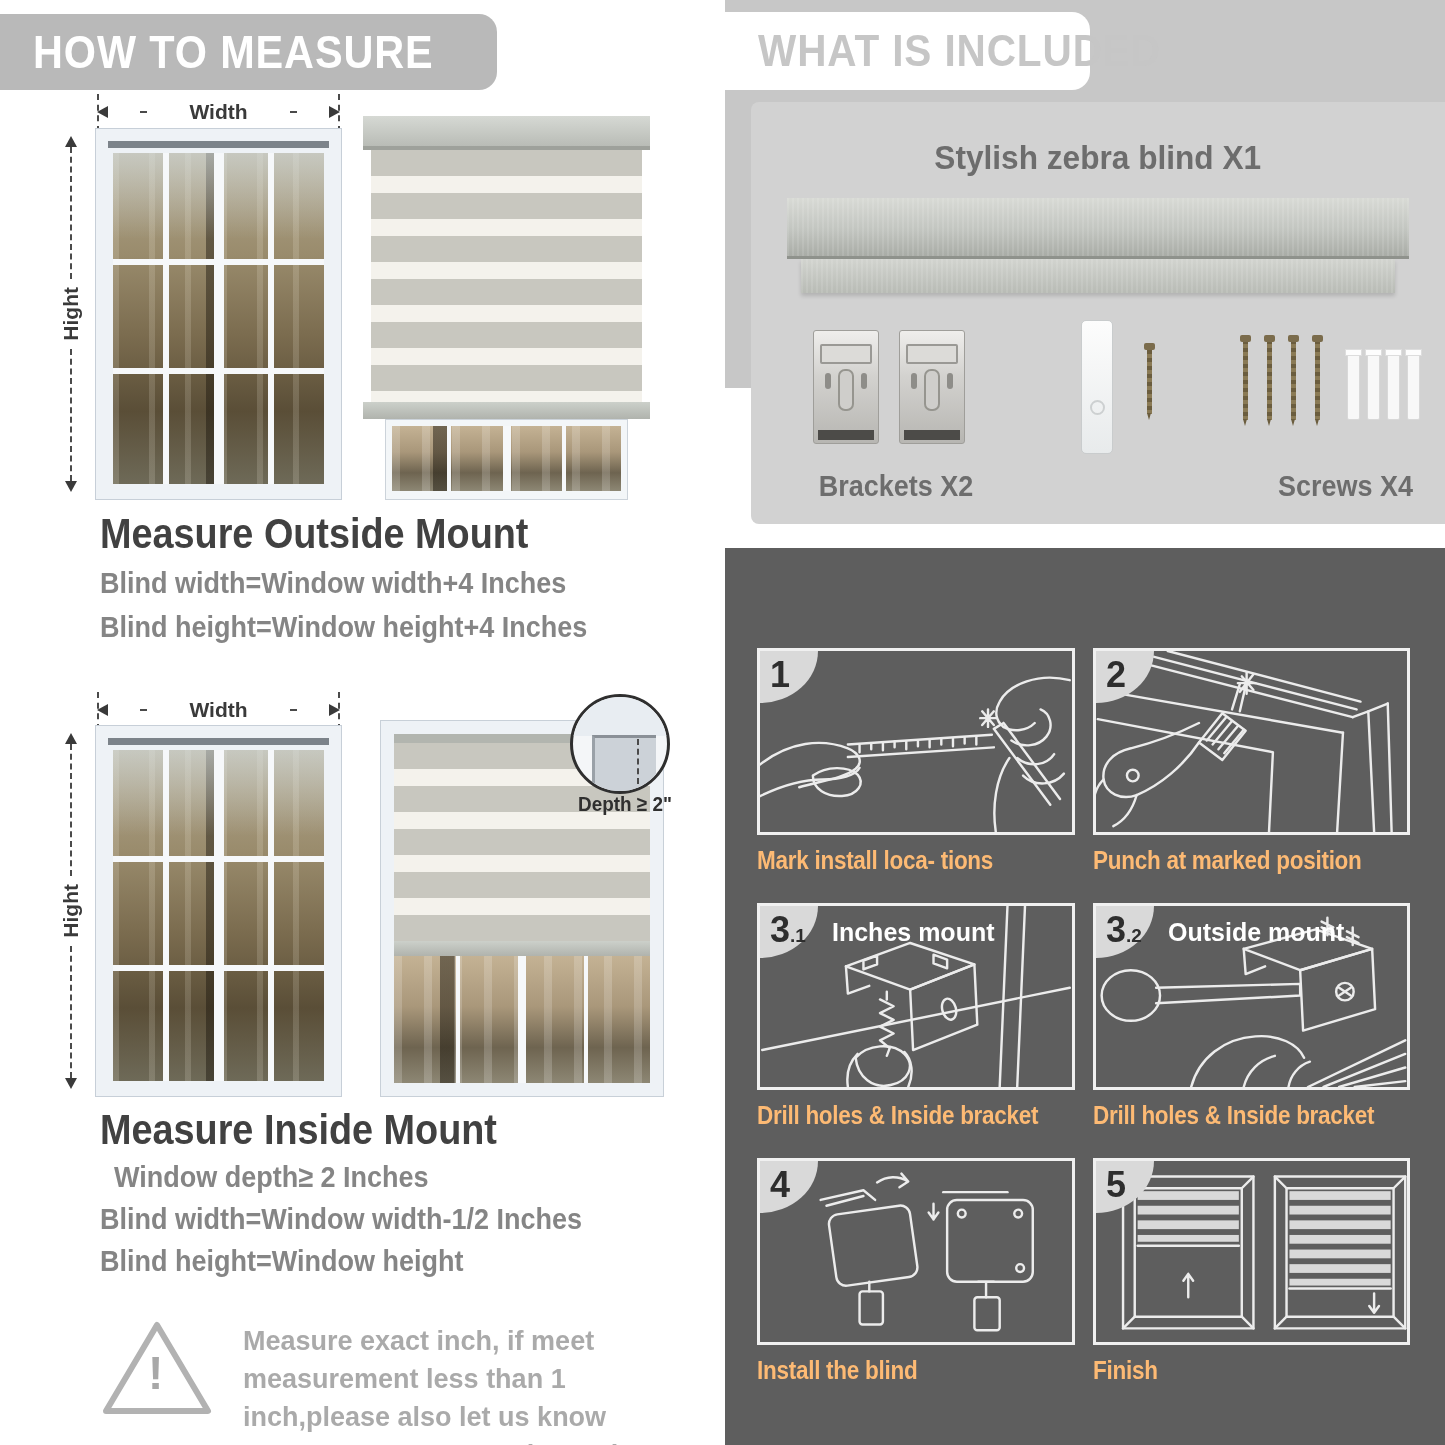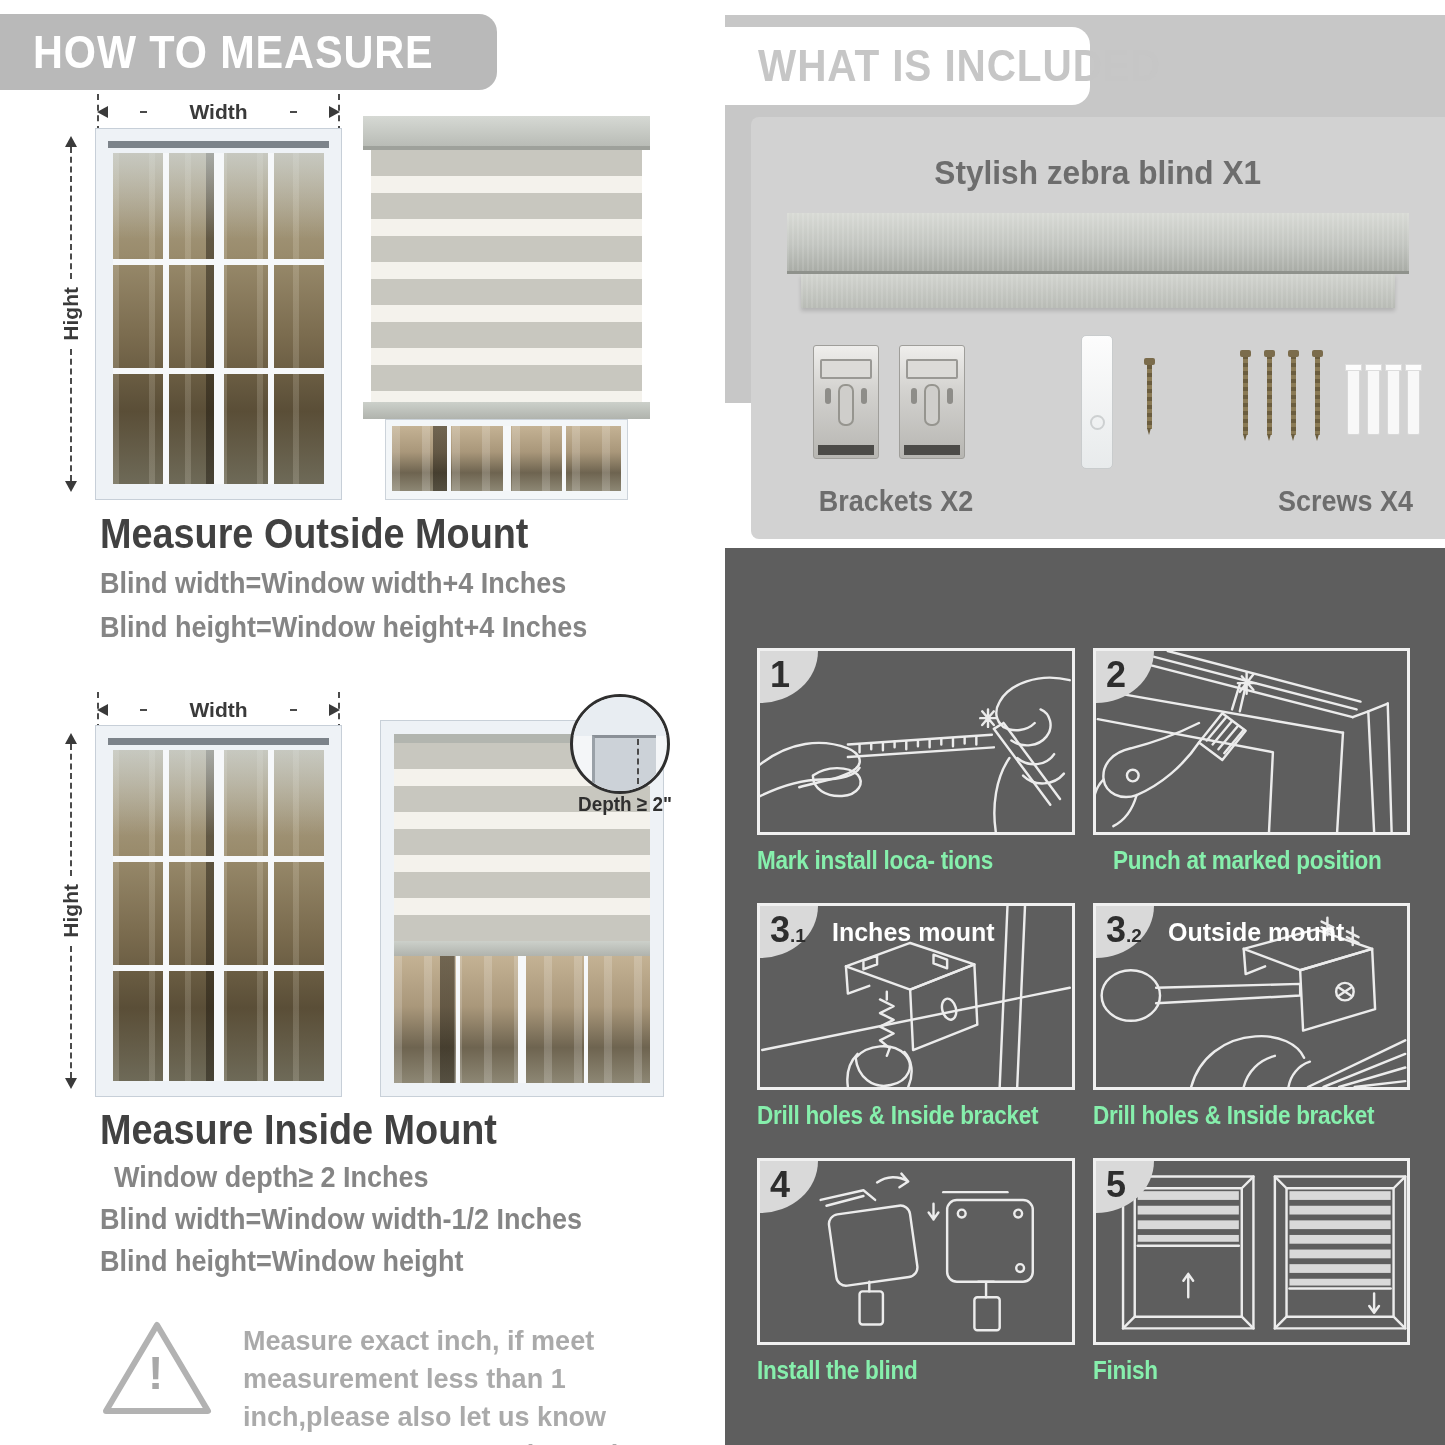--- a/index.html
+++ b/index.html
@@ -89,21 +89,21 @@
   .depth-label{position:absolute;font-size:21px;font-weight:bold;color:#2f2f2f;}
 
   .mo-head{position:absolute;font-size:42px;font-weight:bold;color:#414141;}
   .f-line{position:absolute;font-size:30px;font-weight:bold;color:#858585;}
 
   .warn-text{position:absolute;font-size:27px;font-weight:bold;color:#aaaaaa;
              width:430px;line-height:38px;}
   .warn-mark{position:absolute;font-size:46px;font-weight:bold;color:#a8a8a8;}
 
   
-  #inc{position:absolute;left:725px;top:15px;width:720px;height:388px;background:#c7c7c7;}
+  #inc{position:absolute;left:725px;top:0;width:720px;height:388px;background:#c7c7c7;}
   .inc-hdr{position:absolute;left:0;top:12px;width:365px;height:78px;background:#fff;
            border-radius:0 18px 18px 0;color:#c6c6c6;font-size:45px;font-weight:bold;
            line-height:78px;padding-left:33px;box-sizing:border-box;letter-spacing:1px;}
   .inc-panel{position:absolute;left:26px;top:102px;width:694px;height:422px;background:#d2d2d2;
              border-radius:8px 0 0 8px;}
   .product{position:absolute;left:0;right:0;top:36px;text-align:center;
            font-size:34px;font-weight:bold;color:#6d6d6d;}
   .hr-top{position:absolute;left:36px;top:96px;width:622px;height:58px;
           background:
             repeating-linear-gradient(90deg,rgba(255,255,255,.10) 0 2px,rgba(0,0,0,0) 2px 5px),
@@ -146,21 +146,21 @@
   .mnt-hdr{position:absolute;left:0;top:17px;width:425px;height:66px;background:#fff;
            border-radius:0 14px 14px 0;color:#3b3b3b;font-size:42px;font-weight:bold;
            line-height:66px;padding-left:30px;box-sizing:border-box;}
   .panel{position:absolute;width:318px;height:187px;border:3px solid #f0f0f0;box-sizing:border-box;}
   .panel svg{position:absolute;left:0;top:0;width:100%;height:100%;}
   .badge{position:absolute;left:0;top:0;width:58px;height:52px;background:#d9d9d9;
          border-radius:0 0 100% 0;color:#2e2e2e;font-weight:bold;z-index:2;
          padding:2px 0 0 10px;box-sizing:border-box;line-height:44px;}
   .badge .n{font-size:36px;} .badge .sub{font-size:19px;}
   .p-label{position:absolute;left:72px;top:12px;color:#fff;font-size:25px;font-weight:bold;z-index:2;}
-  .caption{position:absolute;color:#86efac;font-size:25px;font-weight:bold;letter-spacing:-0.3px;}
+  .caption{position:absolute;color:#fdba74;font-size:25px;font-weight:bold;letter-spacing:-0.3px;}
   .lineart{fill:none;stroke:#ececec;stroke-width:2.5;stroke-linecap:round;stroke-linejoin:round;}
 </style>
 </head>
 <body>
 
 <div id="canvas">
 
   <div id="left-half">
 
     <div class="hdr-left">
@@ -389,21 +389,21 @@
           <path d="M148,26 L160,40 M160,24 L146,42 M144,33 L162,33 M153,22 L153,44"></path>
           <path d="M128,64 L152,82 L128,112 L104,94 Z"></path>
           <path d="M132,68 L112,92 M138,72 L118,96 M144,77 L124,101 M150,81 L130,105"></path>
           <path d="M104,94 C88,118 64,138 40,148 C24,154 8,146 6,132 C4,116 16,104 34,100 C58,94 84,84 104,74"></path>
           <path d="M40,148 C36,162 28,174 16,180"></path>
           <path d="M6,132 C-2,140 -6,152 -4,164"></path>
           <circle cx="36" cy="128" r="6"></circle>
         </g>
       </svg>
     </div>
-    <div class="caption" style="left:388px;top:298px;">
+    <div class="caption" style="left:368px;top:298px;">
       <span class="cond">Punch at  marked position</span>
     </div>
 
     <div class="panel" style="left:32px;top:355px;">
       <div class="badge">
         <span class="n">3</span><span class="sub">.1</span>
       </div>
       <div class="p-label">Inches mount</div>
       <svg viewBox="0 0 316 186">
         <g class="lineart">

